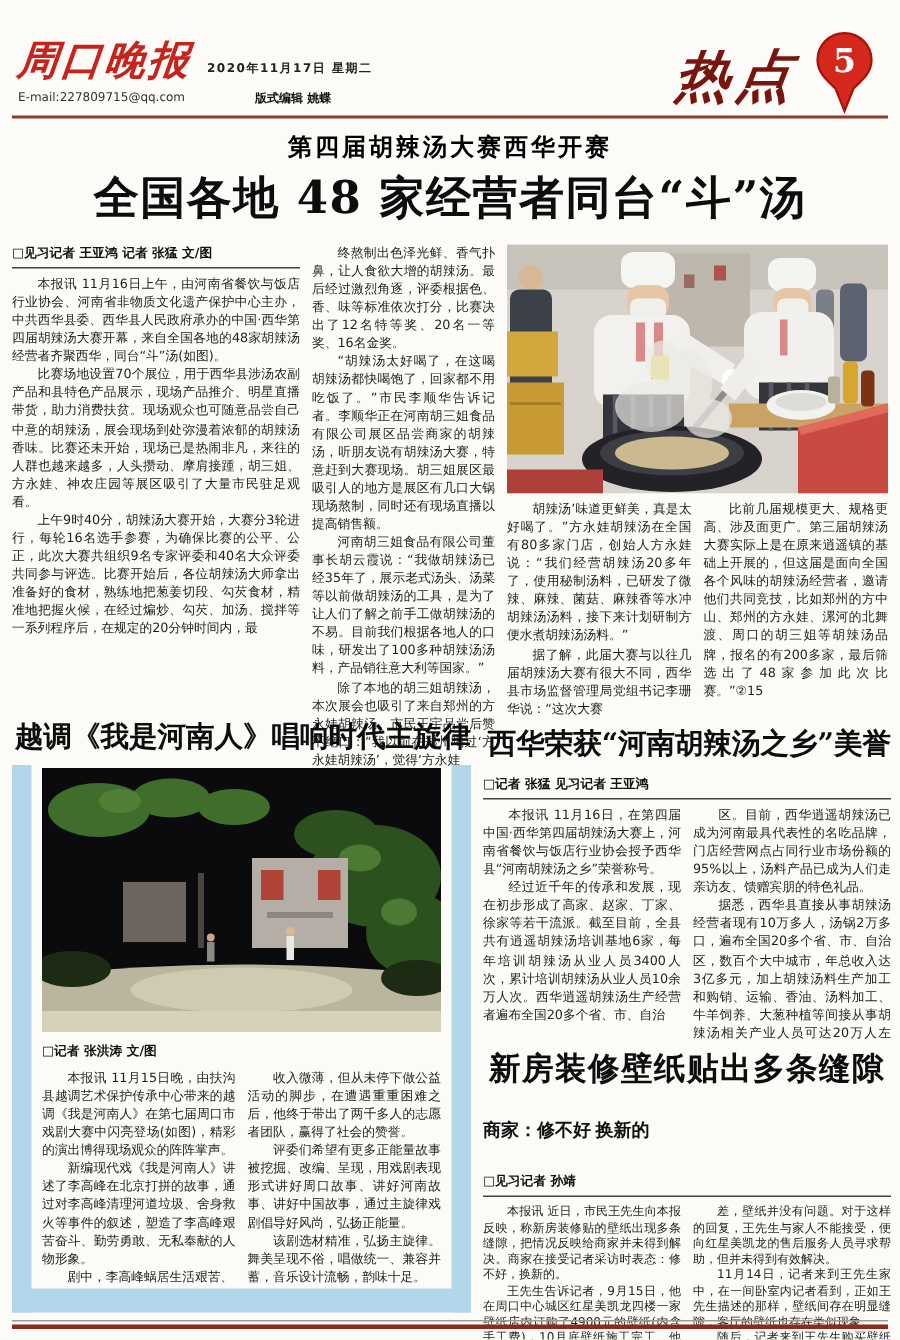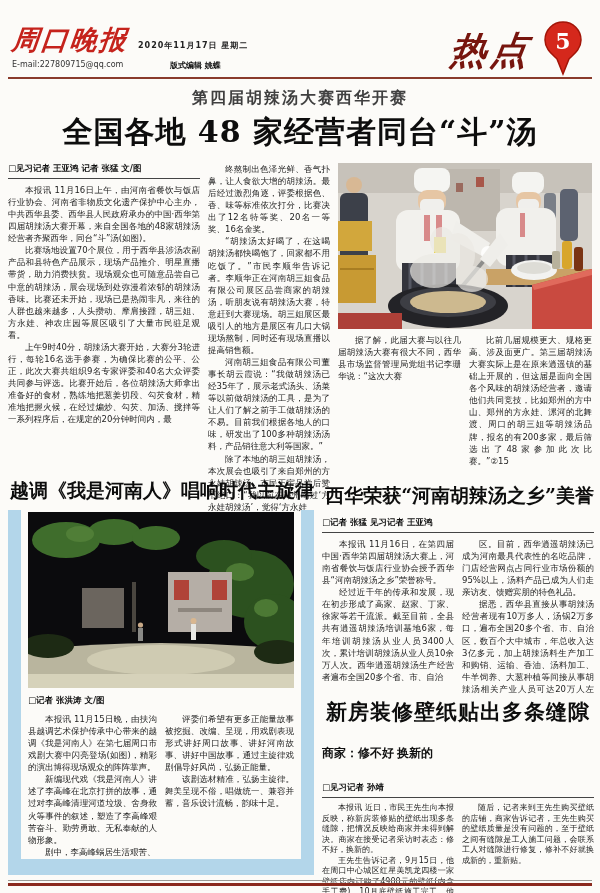--- a/index.html
+++ b/index.html
@@ -26,21 +26,21 @@
   
   .byline { font-size:8.5px; font-weight:bold; color:#111; border-bottom:1px solid #444;
             padding-bottom:3px; margin-bottom:5px; }
   .bp { font-size:8.5px; line-height:1.42; color:#1d1d1d; text-align:justify;
         text-indent:2em; }
   .col { overflow:hidden; }
 
   
   .main-article { position:absolute; left:8px; top:88px; width:584px; }
   .kicker { text-align:center; font-family:"DejaVu Serif", serif; font-weight:bold;
-            font-size:16px; color:#404040; letter-spacing:2px; }
+            font-size:16px; color:#000000; letter-spacing:2px; }
   .headline-1 { text-align:center; font-family:"DejaVu Serif", serif; font-weight:900;
                 font-size:30px; color:#0d0d0d; letter-spacing:1px; margin-top:3px; }
   .main-cols { display:flex; gap:8px; margin-top:10px; }
   .mcol1 { width:192px; height:352px; }
   .mcol2 { width:122px; height:352px; }
   .mright { width:254px; }
   .photo1 { width:254px; height:166px; display:block; }
   .mright-cols { display:flex; gap:8px; margin-top:5px; }
   .mcol3, .mcol4 { width:123px; height:150px; }
 
@@ -177,20 +177,21 @@
             <ellipse cx="134" cy="116" rx="16" ry="13"></ellipse>
             <ellipse cx="104" cy="78" rx="12" ry="14"></ellipse>
           </g>
 
           <path d="M194 122 L254 106 L254 166 L194 166 Z" fill="#c94a40"></path>
           <path d="M194 122 L254 106 L254 112 L196 127 Z" fill="#e06a5c"></path>
           <rect x="0" y="150" width="64" height="16" fill="#ad4038"></rect>
         </svg>
         <div class="mright-cols">
           <div class="col mcol3">
+            <p class="bp">胡辣汤’味道更鲜美，真是太好喝了。”方永娃胡辣汤在全国有80多家门店，创始人方永娃说：“我们经营胡辣汤20多年了，使用秘制汤料，已研发了微辣、麻辣、菌菇、麻辣香等水冲胡辣汤汤料，接下来计划研制方便水煮胡辣汤汤料。”</p>
             <p class="bp">据了解，此届大赛与以往几届胡辣汤大赛有很大不同，西华县市场监督管理局党组书记李珊华说：“这次大赛</p>
           </div>
           <div class="col mcol4">
             <p class="bp">比前几届规模更大、规格更高、涉及面更广。第三届胡辣汤大赛实际上是在原来逍遥镇的基础上开展的，但这届是面向全国各个风味的胡辣汤经营者，邀请他们共同竞技，比如郑州的方中山、郑州的方永娃、漯河的北舞渡、周口的胡三姐等胡辣汤品牌，报名的有200多家，最后筛选出了48家参加此次比赛。”②15</p>
           </div>
         </div>
       </div>
     </div>
   </div>
 
@@ -237,20 +238,21 @@
         <ellipse cx="250" cy="140" rx="24" ry="12" fill="#1d2a14"></ellipse>
       </svg>
       <div class="photo-byline">□记者 张洪涛 文/图</div>
       <div class="opera-cols">
         <div class="col ocol">
           <p class="bp">本报讯 11月15日晚，由扶沟县越调艺术保护传承中心带来的越调《我是河南人》在第七届周口市戏剧大赛中闪亮登场(如图)，精彩的演出博得现场观众的阵阵掌声。</p>
           <p class="bp">新编现代戏《我是河南人》讲述了李高峰在北京打拼的故事，通过对李高峰清理河道垃圾、舍身救火等事件的叙述，塑造了李高峰艰苦奋斗、勤劳勇敢、无私奉献的人物形象。</p>
           <p class="bp">剧中，李高峰蜗居生活艰苦、</p>
         </div>
         <div class="col ocol">
+          <p class="bp">收入微薄，但从未停下做公益活动的脚步，在遭遇重重困难之后，他终于带出了两千多人的志愿者团队，赢得了社会的赞誉。</p>
           <p class="bp">评委们希望有更多正能量故事被挖掘、改编、呈现，用戏剧表现形式讲好周口故事、讲好河南故事、讲好中国故事，通过主旋律戏剧倡导好风尚，弘扬正能量。</p>
           <p class="bp">该剧选材精准，弘扬主旋律。舞美呈现不俗，唱做统一、兼容并蓄，音乐设计流畅，韵味十足。</p>
         </div>
       </div>
     </div>
   </div>
 
   <div class="xihua">
     <div class="headline-2">西华荣获“河南胡辣汤之乡”美誉</div>
     <div class="byline">□记者 张猛 见习记者 王亚鸿</div>
@@ -269,20 +271,22 @@
   <div class="wallpaper">
     <div class="headline-3">新房装修壁纸贴出多条缝隙</div>
     <div class="subhead">商家：修不好 换新的</div>
     <div class="byline">□见习记者 孙靖</div>
     <div class="wp-cols">
       <div class="col wcol">
         <p class="bp">本报讯 近日，市民王先生向本报反映，称新房装修贴的壁纸出现多条缝隙，把情况反映给商家并未得到解决。商家在接受记者采访时表态：修不好，换新的。</p>
         <p class="bp">王先生告诉记者，9月15日，他在周口中心城区红星美凯龙四楼一家壁纸店内订购了4900元的壁纸(内含手工费)，10月底壁纸施工完工。他近日去新房查看时，却看到壁纸间有多条明显的缝隙。随后，王先生将此问题反映给商家，得到的回复是：由于房顶不够平整，无法对齐，导致施工时有些缝</p>
       </div>
       <div class="col wcol">
+        <p class="bp">差，壁纸并没有问题。对于这样的回复，王先生与家人不能接受，便向红星美凯龙的售后服务人员寻求帮助，但并未得到有效解决。</p>
+        <p class="bp">11月14日，记者来到王先生家中，在一间卧室内记者看到，正如王先生描述的那样，壁纸间存在明显缝隙，客厅的壁纸也存在类似现象。</p>
         <p class="bp">随后，记者来到王先生购买壁纸的店铺，商家告诉记者，王先生购买的壁纸质量是没有问题的，至于壁纸之间有缝隙是工人施工问题，会联系工人对缝隙进行修复，修补不好就换成新的，重新贴。</p>
 
       </div>
     </div>
   </div>
 
   <div class="footer-rules">
     <div class="fr1"></div>
     <div class="fr2"></div>
   </div>

